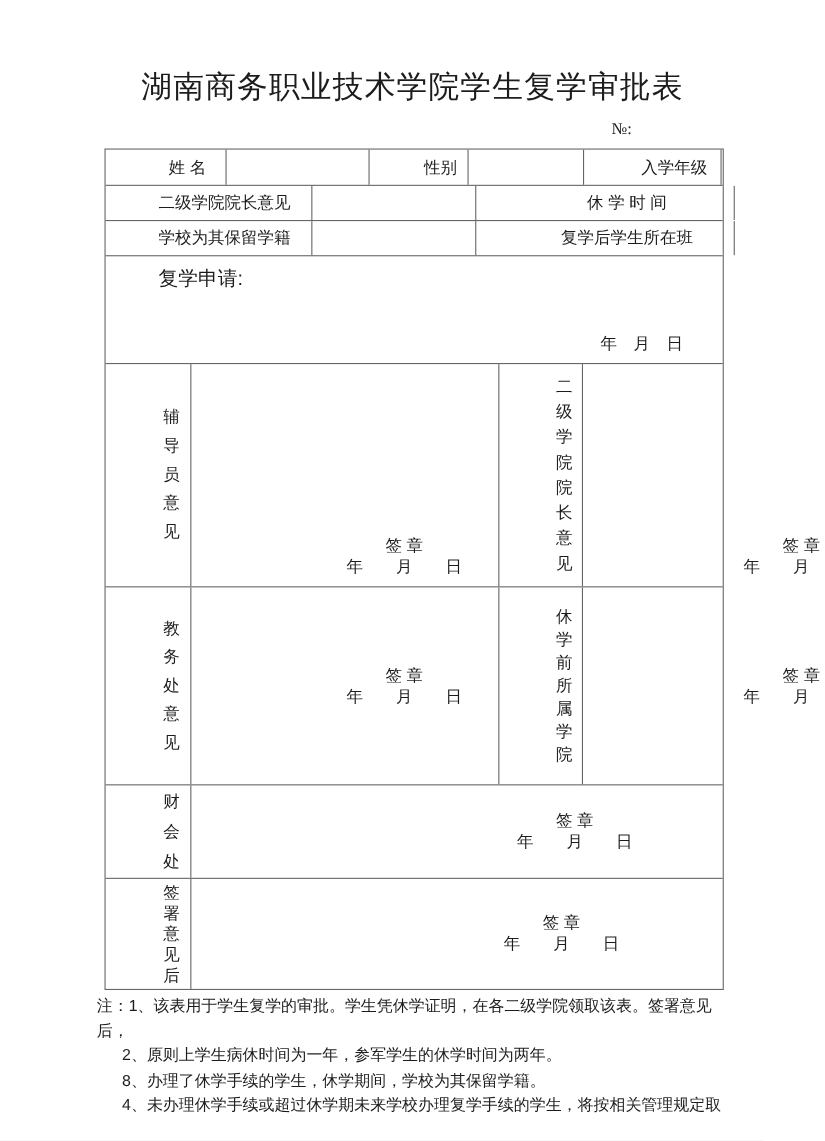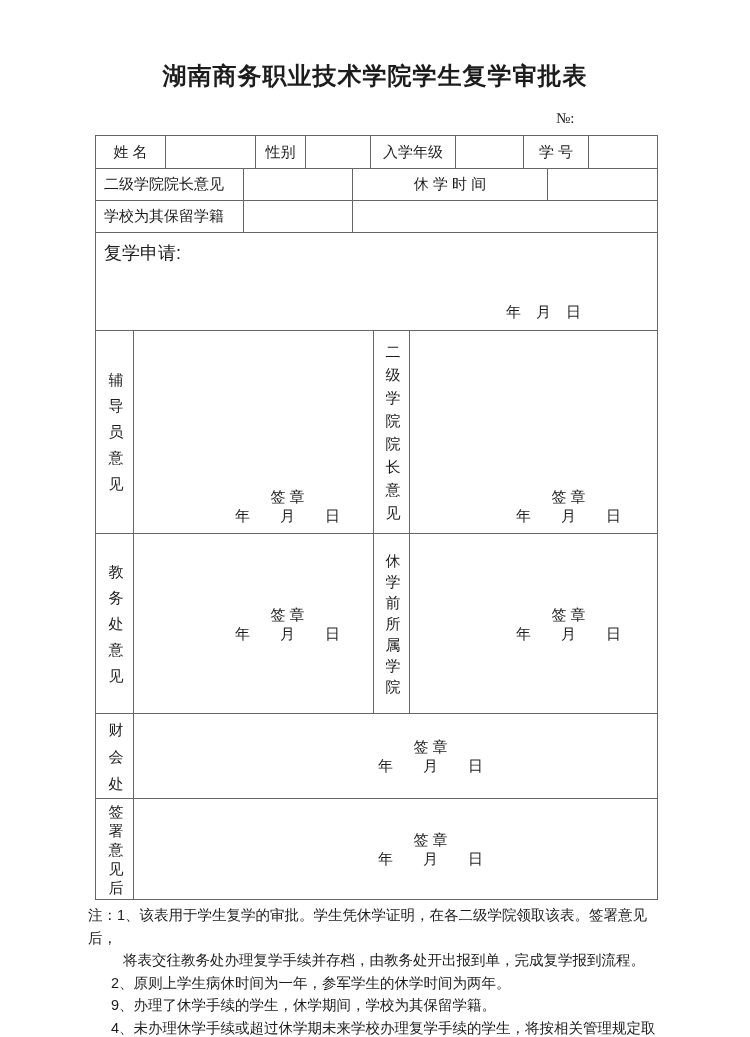--- a/index.html
+++ b/index.html
@@ -4,42 +4,42 @@
 <style>
   * { margin:0; padding:0; box-sizing:border-box; }
   body { background:#e8e8e8; }
   .page {
     position:relative; width:750px; height:1037px; margin:0 auto;
     background:#ffffff; color:#1c1c1c;
     font-family:"Liberation Sans","DejaVu Sans",sans-serif;
   }
   .title {
     position:absolute; top:60px; left:0; width:100%;
-    text-align:center; font-size:24px; font-weight:bold; letter-spacing:1px;
+    text-align:center; font-size:28px; font-weight:normal; letter-spacing:1px;
   }
   .serial {
     position:absolute; top:110px; left:556px; font-size:15px;
     font-family:"Liberation Serif","DejaVu Serif",serif;
   }
   .form-table {
     position:absolute; left:95px; top:135px; width:563px;
     border:1px solid #666;
   }
   .row { display:flex; border-bottom:1px solid #666; }
   .row:last-child { border-bottom:none; }
   .cell {
     border-right:1px solid #666; display:flex;
     align-items:center; justify-content:center;
-    font-size:15px; overflow:hidden;
+    font-size:15px; overflow:hidden;margin-left:40px;
   }
   .cell:last-child { border-right:none; }
   .cell.left { justify-content:flex-start; padding-left:8px; }
   .r1 { height:33px; } .r2 { height:32px; } .r3 { height:32px; }
   .r4 { height:98px; } .r5 { height:203px; } .r6 { height:180px; }
-  .r7 { height:85px; } .r8 { height:100px; }
+  .r7 { height:85px;gap:12px; } .r8 { height:100px; }
   .w70{flex:0 0 70px;} .w90{flex:0 0 90px;} .w50{flex:0 0 50px;}
   .w65{flex:0 0 65px;} .w85{flex:0 0 85px;} .w68{flex:0 0 68px;}
   .w148{flex:0 0 148px;} .w109{flex:0 0 109px;} .w195{flex:0 0 195px;}
   .w111{flex:0 0 111px;} .w563{flex:0 0 563px;}
   .w38{flex:0 0 38px;} .w240{flex:0 0 240px;} .w36{flex:0 0 36px;}
   .w249{flex:0 0 249px;} .w525{flex:0 0 525px;}
   .appcell { position:relative; display:block; }
   .app-label { position:absolute; top:8px; left:8px; font-size:18px; }
   .app-date { position:absolute; bottom:8px; right:78px; font-size:15px; }
   .vtext {
@@ -89,20 +89,21 @@
     <div class="row r2">
       <div class="cell left w148">二级学院院长意见</div>
       <div class="cell w109"></div>
       <div class="cell w195">休 学 时 间</div>
       <div class="cell w111"></div>
     </div>
 
     <div class="row r3">
       <div class="cell left w148">学校为其保留学籍</div>
       <div class="cell w109"></div>
+      <div class="cell w195">复学后学生所在班</div>
       <div class="cell w111"></div>
     </div>
 
     <div class="row r4">
       <div class="cell w563 appcell">
         <span class="app-label">复学申请:</span>
         <span class="app-date">年　月　日</span>
       </div>
     </div>
 
@@ -169,20 +170,19 @@
           <div>签 章</div>
           <div>年　　月　　日</div>
         </div>
       </div>
     </div>
 
   </div>
 
   <div class="notes">
     <div>注：1、该表用于学生复学的审批。学生凭休学证明，在各二级学院领取该表。签署意见后，</div>
-    <div class="n-wrap">将表交往教务处办理复学手续并存档，由教务处开出报到单，完成复学报到流程。</div>
     <div class="n-item">2、原则上学生病休时间为一年，参军学生的休学时间为两年。</div>
-    <div class="n-item">9、办理了休学手续的学生，休学期间，学校为其保留学籍。</div>
+    <div class="n-item">8、办理了休学手续的学生，休学期间，学校为其保留学籍。</div>
     <div class="n-item">4、未办理休学手续或超过休学期未来学校办理复学手续的学生，将按相关管理规定取</div>
 
   </div>
 
 </div>
 
 </body></html>

